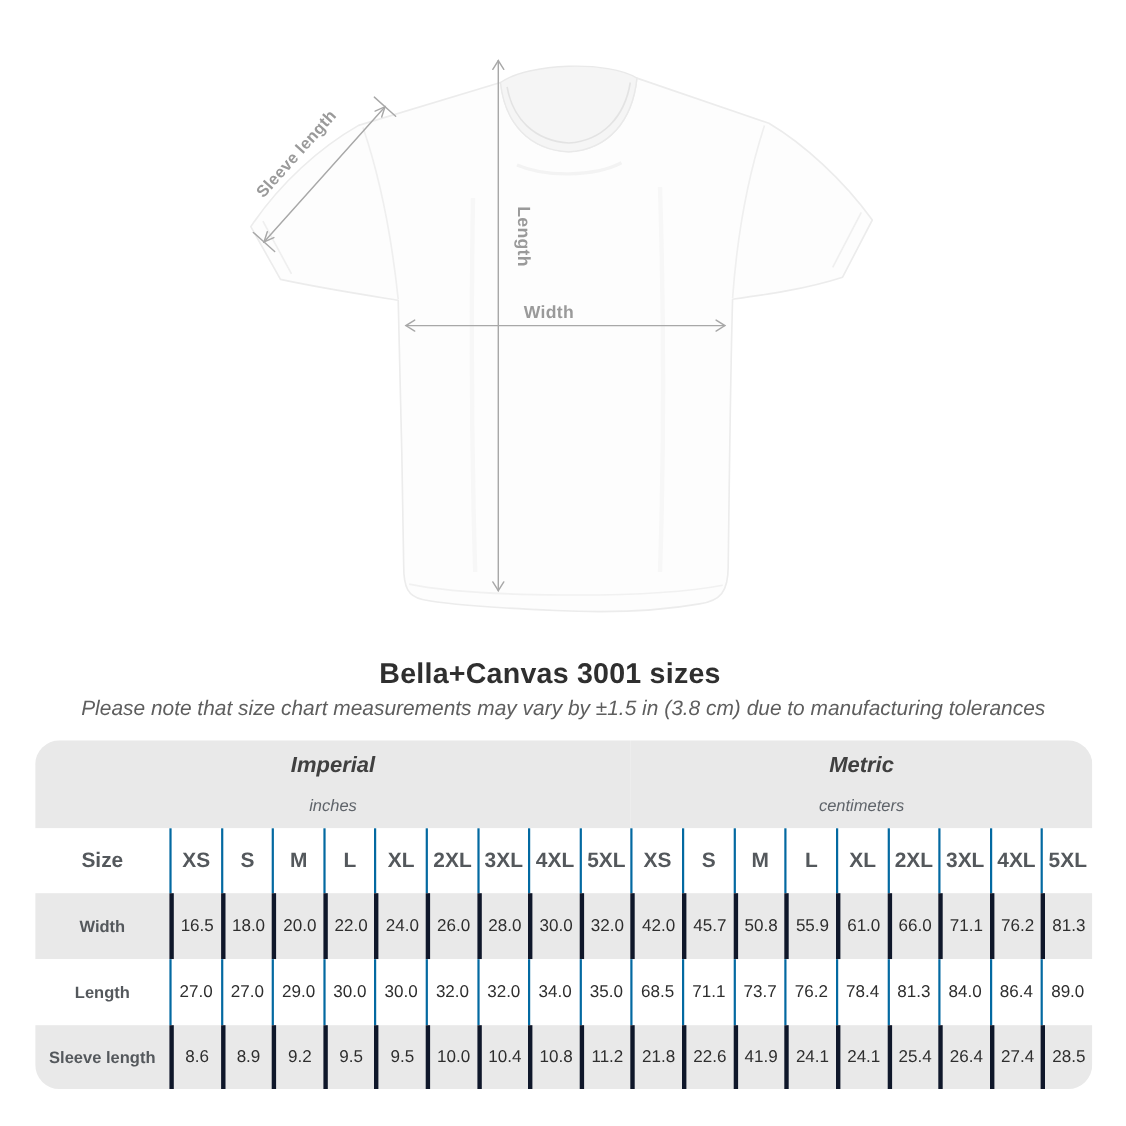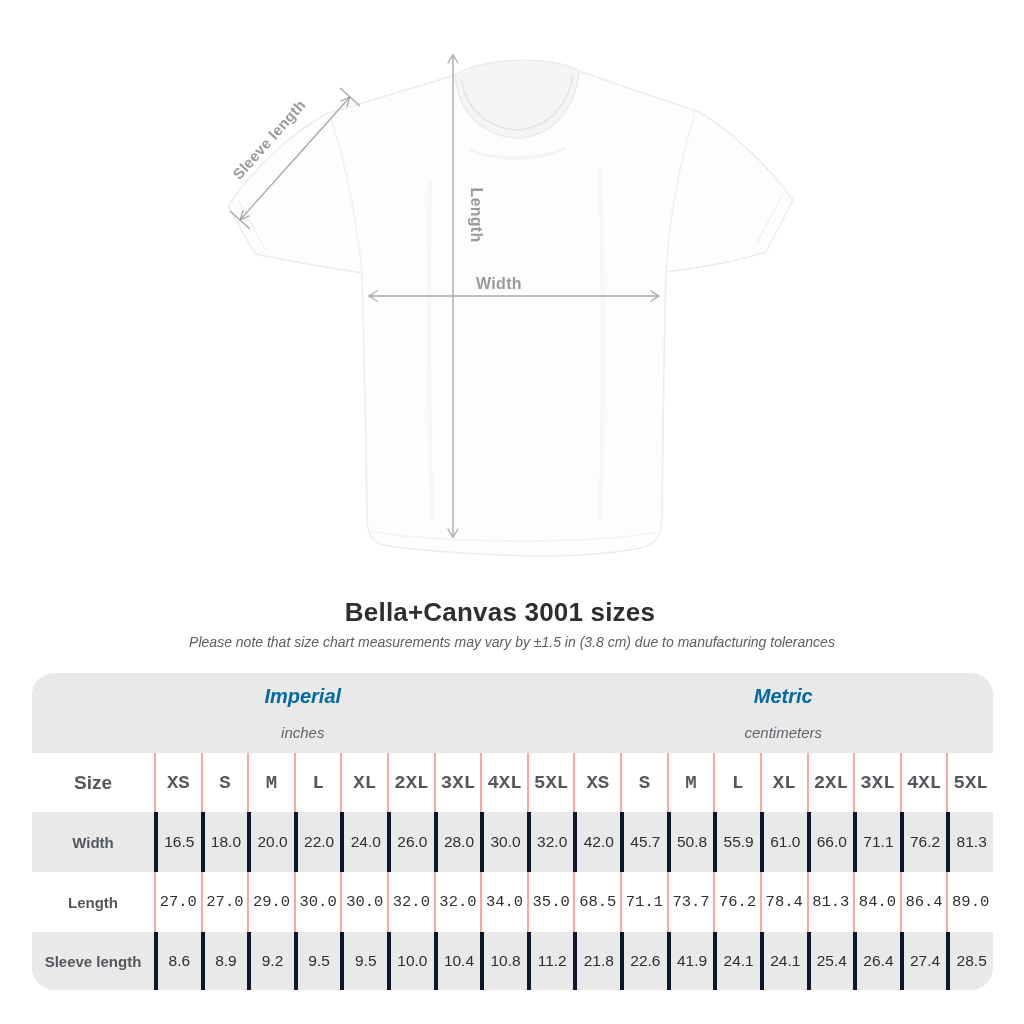--- a/index.html
+++ b/index.html
@@ -20,51 +20,51 @@
 
   .page-title{
     position:absolute;left:0;top:597px;width:1000px;
     text-align:center;
     font-size:26px;font-weight:700;color:#2f2f2f;
     letter-spacing:.2px;
   }
   .page-subtitle{
     position:absolute;left:0;top:634px;width:1024px;
     text-align:center;
-    font-size:14px;font-style:italic;color:#5e5e5e;
+    font-size:19px;font-style:italic;color:#5e5e5e;
   }
 
   .size-table-wrap{
     position:absolute;left:32px;top:673px;width:961px;height:317px;
     border-radius:22px;overflow:hidden;
   }
   table.size-table{
     width:100%;height:100%;
     border-collapse:separate;border-spacing:0;table-layout:fixed;
   }
   table.size-table td, table.size-table th{
     padding:0;text-align:center;vertical-align:middle;
   }
   tr.band{height:80px;}
   tr.band td{background:#e9e9e9;}
-  .glabel{font-size:20px;font-weight:700;font-style:italic;color:#0369a1;line-height:1.15;}
+  .glabel{font-size:20px;font-weight:700;font-style:italic;color:#404040;line-height:1.15;}
   .gsub{font-size:15px;font-style:italic;color:#5f646a;margin-top:16px;}
 
   tr.hdr{height:59px;}
   tr.hdr th{background:#ffffff;font-size:19px;font-weight:700;color:#54585c;}
 
   tr.rdata{height:60px;}
   tr.r-last{height:58px;}
   tr.data-gray td, tr.data-gray th{background:#e9e9e9;}
   tr.data-white td, tr.data-white th{background:#ffffff;}
 
   th.rowlabel{font-size:15px;font-weight:700;color:#54585c;}
   td.val{font-size:15.5px;font-weight:400;color:#2e2e2e;}
 
-  tr.hdr .sep, tr.data-white .sep{border-left:2px solid #fca5a5;font-family:Liberation Mono, monospace;}
+  tr.hdr .sep, tr.data-white .sep{border-left:2px solid #0369a1;}
   tr.data-gray .sep{border-left:4px solid #0f172a;margin-left:44px;}
 </style>
 </head>
 <body>
 
 <div class="shirt-area">
   <svg width="1024" height="596" viewBox="0 0 1024 596" xmlns="http://www.w3.org/2000/svg">
 
     <g>
       <path d="M 455 75

